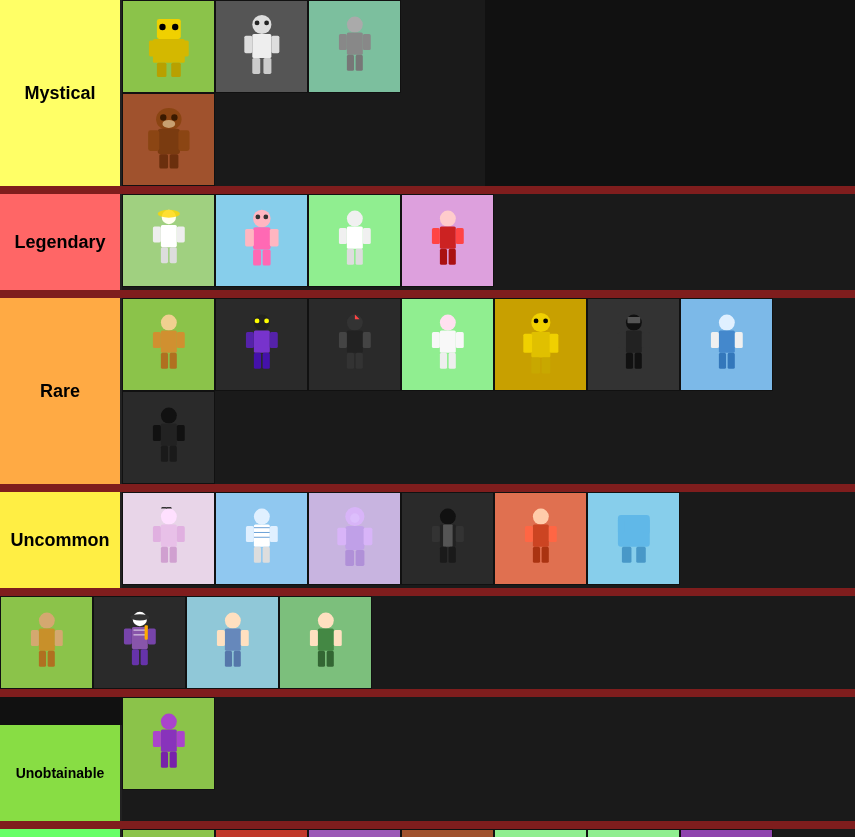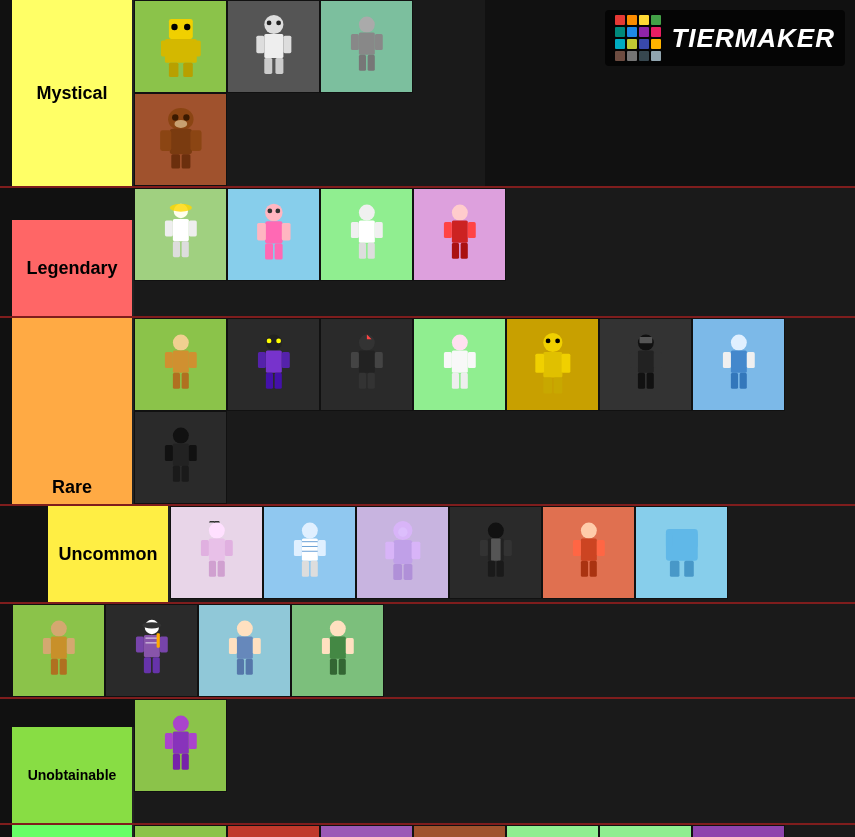--- a/index.html
+++ b/index.html
@@ -4,22 +4,21 @@
   <style>
     * { margin: 0; padding: 0; box-sizing: border-box; }
     body {
       background: #111;
       font-family: Arial, sans-serif;
       width: 855px;
       min-height: 837px;
     }
     .tier-row {
       display: flex;
-      border-bottom: 2px solid #7f1d1d;
-      padding-left: 12px;
+      border-bottom: 8px solid #7f1d1d;
     }
     .tier-label {
       width: 122px;
       min-width: 122px;
       display: flex;
       align-items: center;
       justify-content: center;
       text-align: center;
       font-size: 18px;
       font-weight: bold;
@@ -39,23 +38,23 @@
       overflow: hidden;
       border: 1px solid #111;
       background: #2a2a2a;
       display: flex;
       align-items: center;
       justify-content: center;
       position: relative;
     }
     
     .row-mystical .tier-label { background: #ffff66; }
-    .row-legendary .tier-label { background: #ff6666; margin-top: 32px; }
-    .row-rare .tier-label { background: #ffaa44; align-items: flex-end; }
-    .row-uncommon .tier-label { background: #ffee44; margin-left: 36px; }
+    .row-legendary .tier-label { background: #ff6666; }
+    .row-rare .tier-label { background: #ffaa44; }
+    .row-uncommon .tier-label { background: #ffee44; }
     .row-common .tier-label { background: #ccee44; }
     .row-unobtainable .tier-label { background: #88dd44; }
     .row-requiem .tier-label { background: #66ff66; font-size: 15px; }
 
     .tier-item svg {
       width: 70%;
       height: 70%;
     }
 
     
@@ -74,41 +73,20 @@
     .lc-brown { background: #6d4c41; }
     .lc-grey { background: #757575; }
     .lc-dg { background: #37474f; }
     .lc-mg { background: #90a4ae; }
   </style>
 </head>
 <body>
 
 <div style="position:relative; width:855px;">
 
-  <div style="position:absolute; top:10px; right:10px; z-index:10; display:flex; align-items:center; gap:10px; background:rgba(0,0,0,0.7); padding:5px 10px; border-radius:4px;">
-    <div style="display:grid; grid-template-columns:repeat(4,10px); grid-template-rows:repeat(4,10px); gap:2px;">
-      <div class="lc-red" style="width:10px;height:10px;border-radius:1px;"></div>
-      <div class="lc-orange" style="width:10px;height:10px;border-radius:1px;"></div>
-      <div class="lc-yellow" style="width:10px;height:10px;border-radius:1px;"></div>
-      <div class="lc-green" style="width:10px;height:10px;border-radius:1px;"></div>
-      <div class="lc-teal" style="width:10px;height:10px;border-radius:1px;"></div>
-      <div class="lc-blue" style="width:10px;height:10px;border-radius:1px;"></div>
-      <div class="lc-purple" style="width:10px;height:10px;border-radius:1px;"></div>
-      <div class="lc-pink" style="width:10px;height:10px;border-radius:1px;"></div>
-      <div class="lc-cyan" style="width:10px;height:10px;border-radius:1px;"></div>
-      <div class="lc-lime" style="width:10px;height:10px;border-radius:1px;"></div>
-      <div class="lc-indigo" style="width:10px;height:10px;border-radius:1px;"></div>
-      <div class="lc-amber" style="width:10px;height:10px;border-radius:1px;"></div>
-      <div class="lc-brown" style="width:10px;height:10px;border-radius:1px;"></div>
-      <div class="lc-grey" style="width:10px;height:10px;border-radius:1px;"></div>
-      <div class="lc-dg" style="width:10px;height:10px;border-radius:1px;"></div>
-      <div class="lc-mg" style="width:10px;height:10px;border-radius:1px;"></div>
-    </div>
-    <span style="font-size:26px; font-weight:900; color:white; font-style:italic; font-family:Arial Black,Arial,sans-serif; letter-spacing:1px; text-transform:uppercase;">TiERMAKER</span>
-  </div>
 
   <div class="tier-row row-mystical">
     <div class="tier-label" style="background:#ffff66; min-height:96px;">
       <span>Mystical</span>
     </div>
     <div class="tier-items">
 
       <div class="tier-item" style="background:#8bc34a;">
         <svg viewBox="0 0 60 80">
           <rect x="15" y="5" width="30" height="25" fill="#f0d000" rx="3"></rect>

